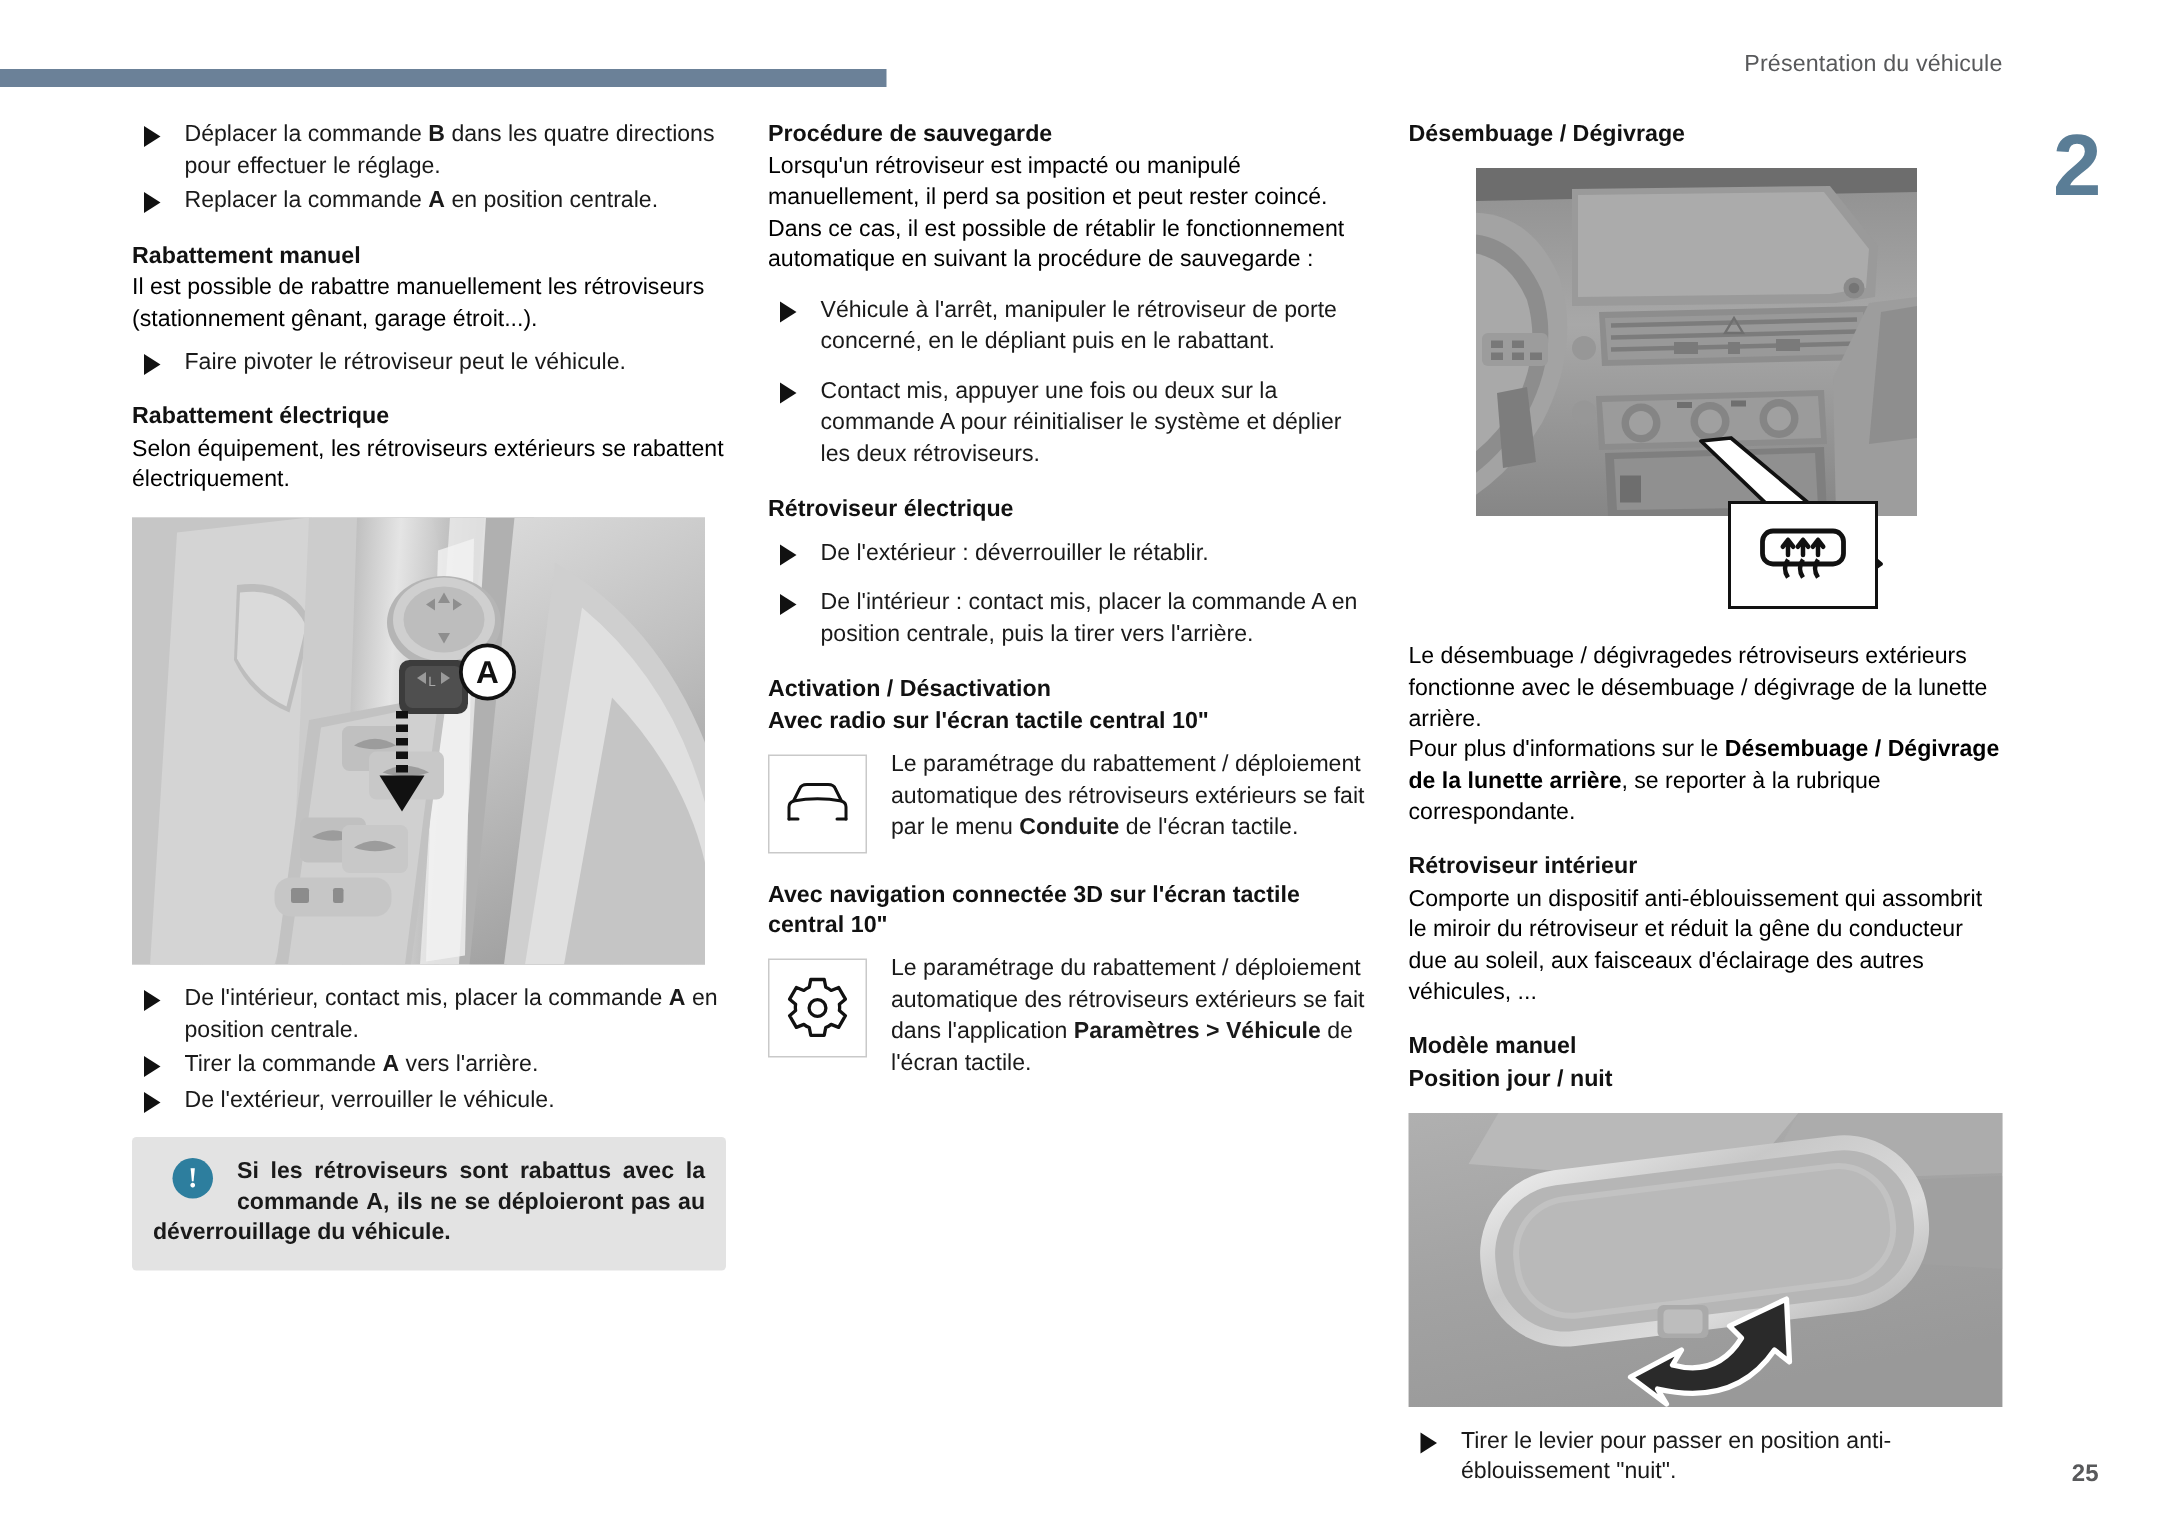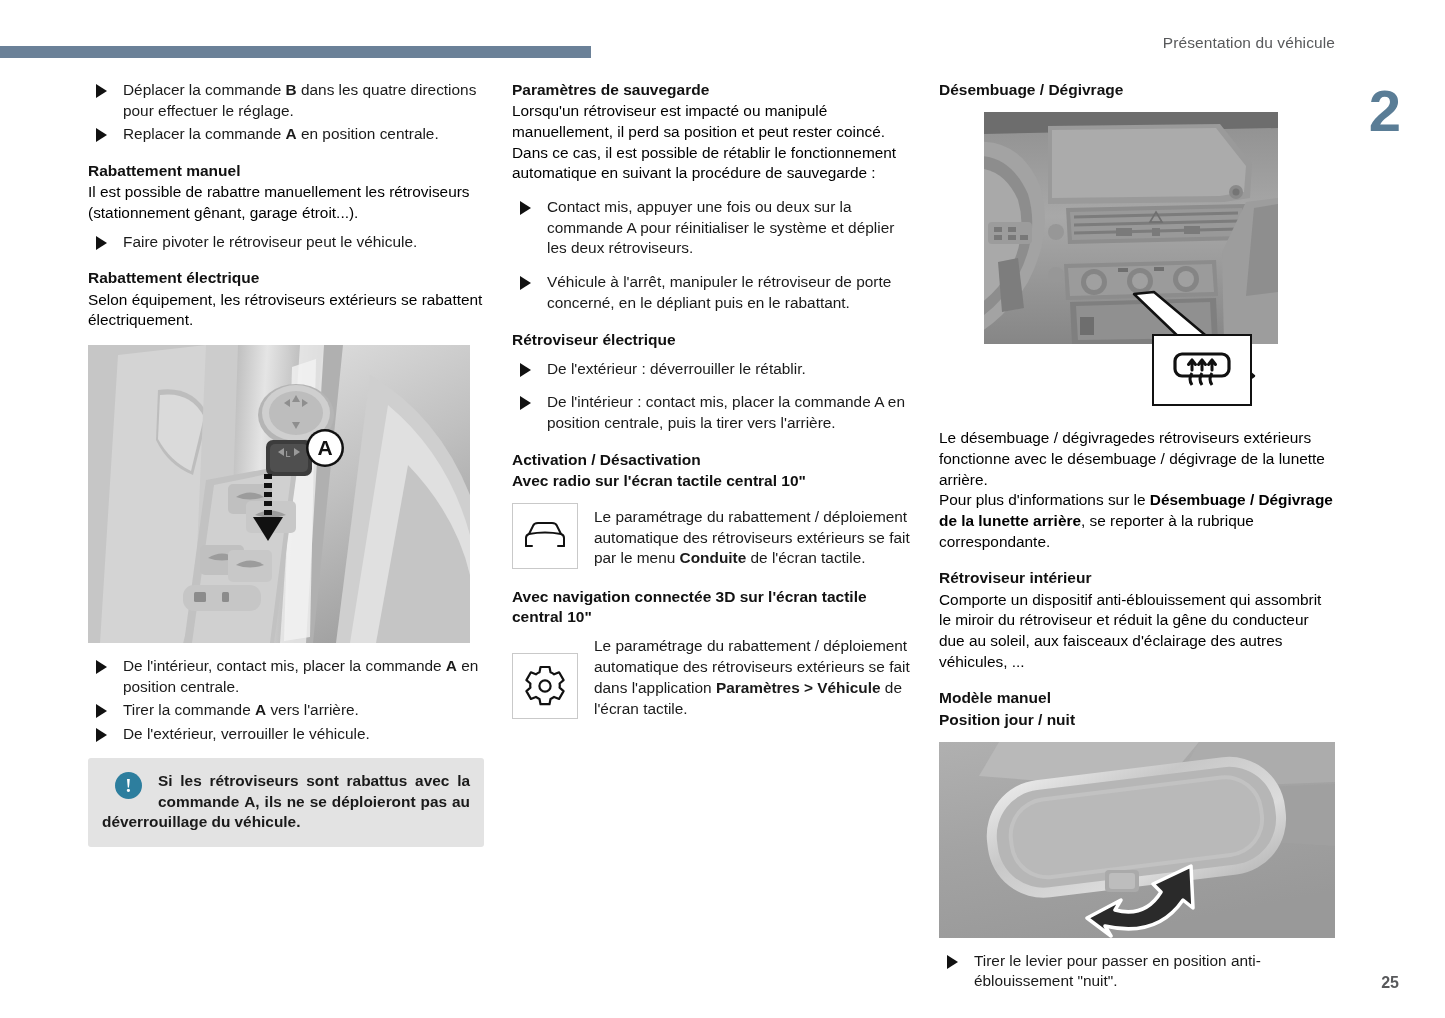--- a/index.html
+++ b/index.html
@@ -132,21 +132,21 @@
     line-height: 27px;
     text-align: center;
     margin: 1px 16px 2px 13px;
     font-family: "Liberation Serif", serif;
   }
   .note-text { font-weight: bold; }
 
   
   .icon-row {
     display: flex;
-    align-items: flex-end;
+    align-items: flex-start;
     gap: 16px;
   }
   .icon-box {
     flex: 0 0 auto;
     width: 64px;
     height: 64px;
     border: 1px solid #c9c9c9;
     background: #fff;
     display: flex;
     align-items: center;
@@ -335,33 +335,33 @@
   <div class="gap"></div>
 
   <div class="note-box">
     <span class="note-icon">!</span>
     <span class="note-text">Si les rétroviseurs sont rabattus avec la commande <b>A</b>, ils ne se déploieront pas au déverrouillage du véhicule.</span>
   </div>
 </div>
 
 <div class="col col-2">
 
-  <h3 class="sec first">Paramètres de sauvegarde</h3>
+  <h3 class="sec first">Procédure de sauvegarde</h3>
   <p class="body">Lorsqu'un rétroviseur est impacté ou manipulé manuellement, il perd sa position et peut rester coincé. Dans ce cas, il est possible de rétablir le fonctionnement automatique en suivant la procédure de sauvegarde :</p>
 
   <div class="gap"></div>
 
   <ul class="tri spaced">
     <li>
       <span class="tri-mark"></span>
+      <span>Véhicule à l'arrêt, manipuler le rétroviseur de porte concerné, en le dépliant puis en le rabattant.</span>
+    </li>
+    <li>
+      <span class="tri-mark"></span>
       <span>Contact mis, appuyer une fois ou deux sur la commande A pour réinitialiser le système et déplier les deux rétroviseurs.</span>
-    </li>
-    <li>
-      <span class="tri-mark"></span>
-      <span>Véhicule à l'arrêt, manipuler le rétroviseur de porte concerné, en le dépliant puis en le rabattant.</span>
     </li>
   </ul>
 
   <h3 class="sec">Rétroviseur électrique</h3>
 
   <div class="gap-s"></div>
 
   <ul class="tri spaced">
     <li>
       <span class="tri-mark"></span>

